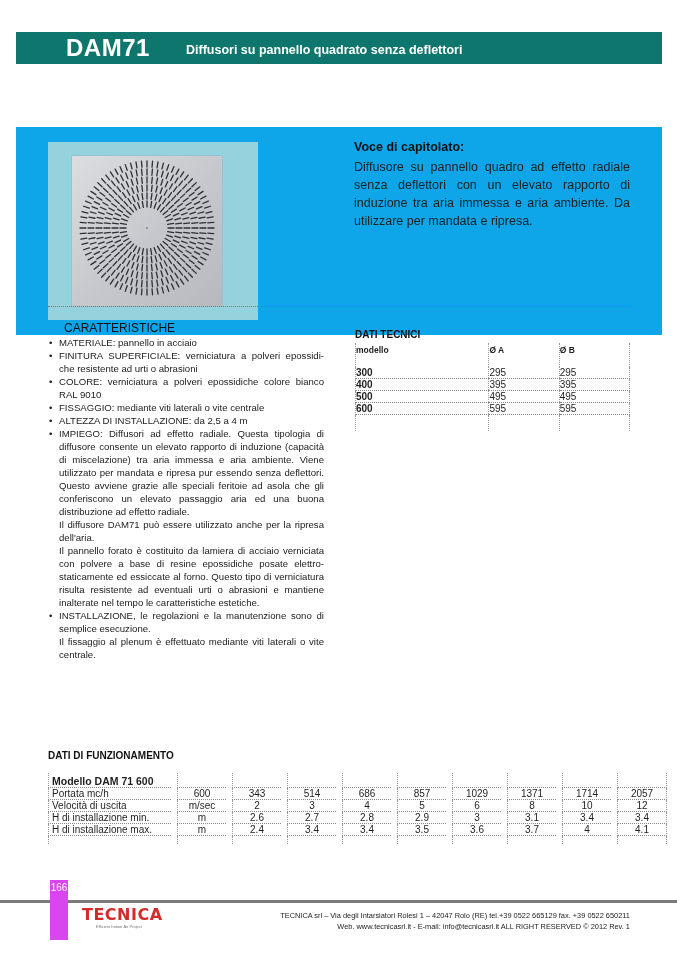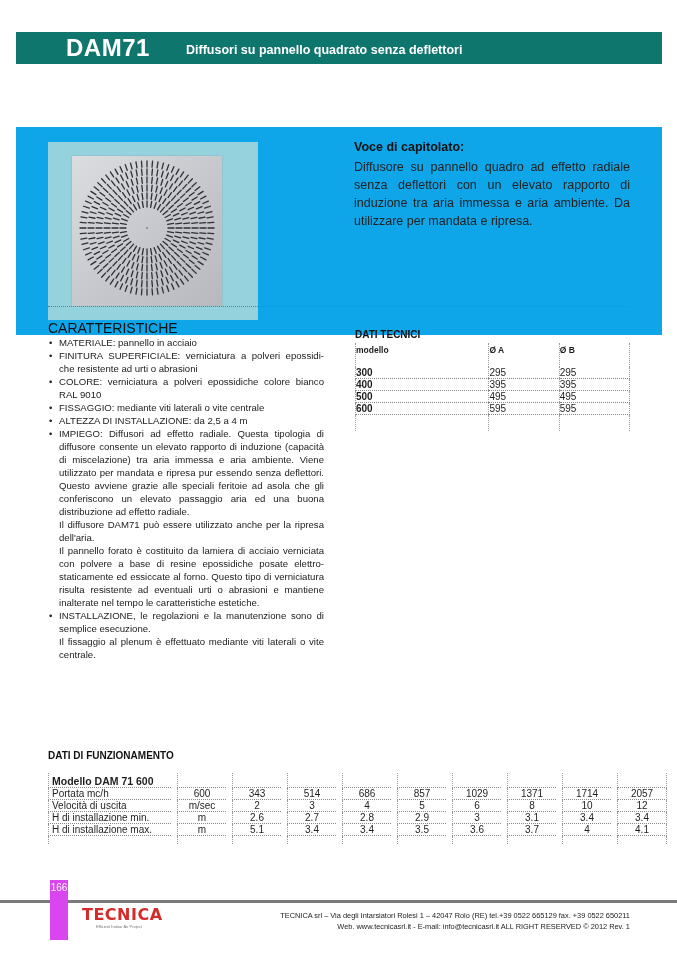--- a/index.html
+++ b/index.html
@@ -14,21 +14,21 @@
   .photo-panel { position:absolute; left:24px; top:14px; width:150px; height:150px; background:linear-gradient(135deg,#dcdde0 0%,#c5c7cc 55%,#b7b9bf 100%); box-shadow:0 0 1px #888; }
   .photo-panel svg { position:absolute; left:0; top:0; }
 
   .spec-box { position:absolute; left:338px; top:12px; width:276px; }
   .spec-title { font-size:12.5px; font-weight:bold; color:#111; margin-bottom:2px; line-height:17px; }
   .spec-text { font-size:12.5px; line-height:18px; text-align:justify; color:#222; }
 
   .dotted-sep { position:absolute; left:48px; top:306px; width:582px; border-top:1px dotted #777; }
 
   .charact { position:absolute; left:48px; top:322px; width:276px; font-size:9.6px; line-height:13px; color:#222; }
-  .charact h3 { margin:0 0 1px 0; font-size:14px; font-weight:normal; color:#111; }
+  .charact h3 { margin:0 0 1px 16px; font-size:12px; font-weight:normal; color:#111; }
   .charact ul { list-style:none; padding:0; margin:0; }
   .charact li { position:relative; padding-left:11px; text-align:justify; }
   .charact li::before { content:"•"; position:absolute; left:1px; top:0; }
   .charact p { margin:0; text-align:justify; }
 
   .tech { position:absolute; left:355px; top:329px; width:275px; }
   .tech h3 { margin:0 0 3px 0; font-size:10px; font-weight:bold; color:#111; }
   .tech table { border-collapse:collapse; width:275px; font-size:10px; }
   .tech th, .tech td { text-align:left; padding:0; line-height:11px; }
   .tech th { font-size:8.5px; font-weight:bold; height:22px; vertical-align:top; padding-top:2px; }
@@ -574,21 +574,21 @@
           <td class="gap"></td>
           <td class="v">3.4</td>
           <td class="gap"></td>
           <td class="v last">3.4</td>
         </tr>
         <tr>
           <td class="lbl">H di installazione max.</td>
           <td class="gap"></td>
           <td class="v">m</td>
           <td class="gap"></td>
-          <td class="v">5.1</td>
+          <td class="v">2.4</td>
           <td class="gap"></td>
           <td class="v">3.4</td>
           <td class="gap"></td>
           <td class="v">3.4</td>
           <td class="gap"></td>
           <td class="v">3.5</td>
           <td class="gap"></td>
           <td class="v">3.6</td>
           <td class="gap"></td>
           <td class="v">3.7</td>

